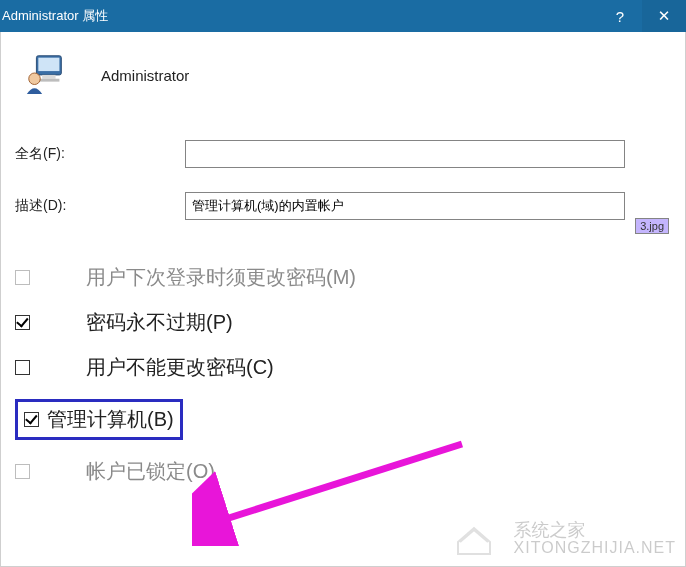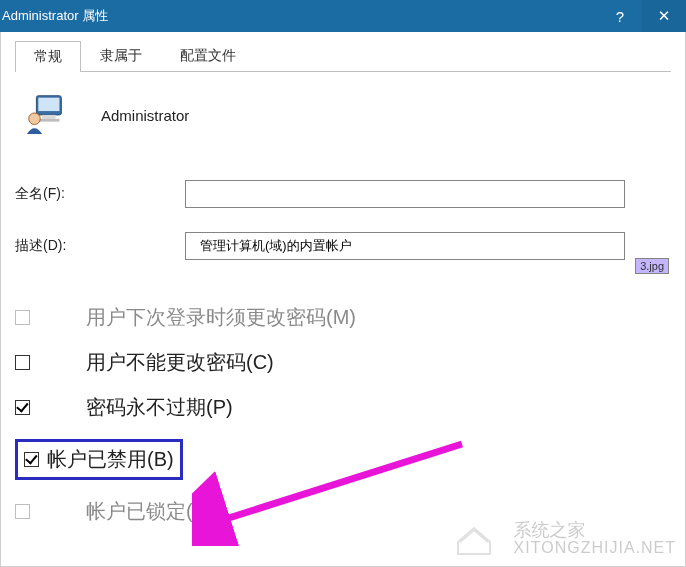--- a/index.html
+++ b/index.html
@@ -11,21 +11,21 @@
     .content { border: 1px solid #cfcfcf; border-top: none; background: #fff; height: calc(100% - 32px); padding: 8px 14px; }
     .tabs { display: flex; border-bottom: 1px solid #c0c0c0; margin-bottom: 18px; }
     .tab { padding: 6px 18px; font-size: 14px; color: #333; border: 1px solid transparent; border-bottom: none; cursor: pointer; }
     .tab.active { background: #fff; border-color: #c0c0c0; position: relative; top: 1px; }
     .icon-row { display: flex; align-items: center; gap: 32px; margin: 10px 0 40px 8px; }
     .user-icon svg { width: 46px; height: 46px; }
     .user-label { font-size: 15px; color: #222; }
     .form-row { display: flex; align-items: center; margin-bottom: 24px; }
     .form-label { width: 170px; font-size: 14px; color: #222; }
     .form-input-wrap { position: relative; flex: 1; }
-    .form-input { width: 100%; max-width: 440px; height: 28px; border: 1px solid #848484; padding: 2px 14px; font-size: 13px; }
+    .form-input { width: 100%; max-width: 440px; height: 28px; border: 1px solid #848484; padding: 2px 6px; font-size: 13px; }
     .desc-wrap { position: relative; }
     .jpg-badge { position: absolute; right: 2px; bottom: -14px; background: #c4b5fd; border: 1px solid #848484; font-size: 11px; padding: 1px 4px; color: #333; }
     .checks { margin-top: 44px; }
     .check-row { display: flex; align-items: center; margin: 18px 0 0 0; font-size: 20px; color: #222; gap: 48px; }
     .chk { width: 15px; height: 15px; border: 1px solid #333; margin-right: 8px; display: inline-flex; align-items: center; justify-content: center; background: #fff; }
     .chk.disabled { border-color: #bdbdbd; }
     .chk.checked::after { content: ""; width: 5px; height: 9px; border: solid #000; border-width: 0 2px 2px 0; transform: rotate(40deg) translate(-1px,-1px); }
     .highlight-box { display: inline-flex; align-items: center; border: 3px solid #2a2cc0; padding: 4px 6px; }
     .check-row.dim { color: #8a8a8a; }
     
@@ -40,25 +40,20 @@
 <body>
 
 <div class="titlebar">
   <span class="titlebar-title">Administrator 属性</span>
   <span class="titlebar-help">?</span>
   <span class="titlebar-close">✕</span>
 </div>
 
 <div class="content">
 
-  <div class="tabs">
-    <div class="tab active">常规</div>
-    <div class="tab">隶属于</div>
-    <div class="tab">配置文件</div>
-  </div>
 
   <div class="icon-row">
     <span class="user-icon">
       <svg viewBox="0 0 48 48">
         <rect x="14" y="6" width="26" height="20" rx="2" fill="#3a6ea5" stroke="#2a4c74"></rect>
         <rect x="16" y="8" width="22" height="14" fill="#cfe4f7"></rect>
         <rect x="20" y="26" width="14" height="4" fill="#d9d9d9"></rect>
         <rect x="16" y="30" width="22" height="3" fill="#bdbdbd"></rect>
         <circle cx="12" cy="30" r="6" fill="#f0c9a0" stroke="#a06030"></circle>
         <path d="M4 46 q8 -12 16 0" fill="#2f5d9e"></path>
@@ -81,31 +76,31 @@
       <span class="jpg-badge">3.jpg</span>
     </div>
   </div>
 
   <div class="checks">
     <div class="check-row dim">
       <span class="chk disabled"></span>
       <span class="check-text">用户下次登录时须更改密码(M)</span>
     </div>
     <div class="check-row">
+      <span class="chk checked"></span>
+      <span class="check-text">密码永不过期(P)</span>
+    </div>
+    <div class="check-row">
       <span class="chk"></span>
       <span class="check-text">用户不能更改密码(C)</span>
     </div>
     <div class="check-row">
-      <span class="chk checked"></span>
-      <span class="check-text">密码永不过期(P)</span>
-    </div>
-    <div class="check-row">
       <span class="highlight-box">
         <span class="chk checked"></span>
-        <span class="check-text">帐户已禁用(B)</span>
+        <span class="check-text">管理计算机(B)</span>
       </span>
     </div>
     <div class="check-row dim">
       <span class="chk disabled"></span>
       <span class="check-text">帐户已锁定(O)</span>
     </div>
   </div>
 
 </div>
 

